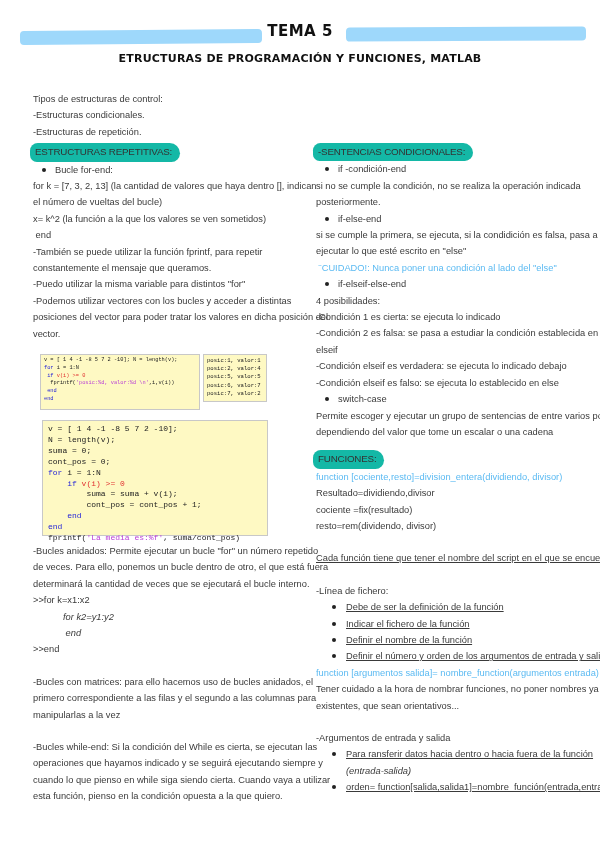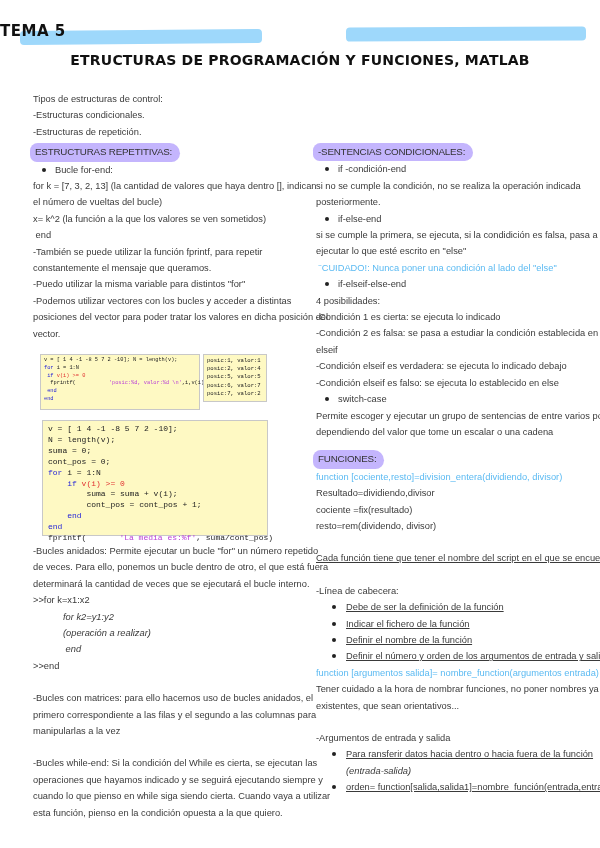--- a/index.html
+++ b/index.html
@@ -1,44 +1,44 @@
 <!DOCTYPE html>
 <html><head>
 <meta charset="utf-8">
 <style>
   * { box-sizing: border-box; margin: 0; padding: 0; }
   html, body { width: 600px; height: 848px; background: #ffffff; overflow: hidden; }
   body { font-family: "Liberation Sans Narrow", "Liberation Sans", sans-serif; color: #333; position: relative; }
   .page { position: absolute; left: 0; top: 0; width: 600px; height: 848px; }
   .title-band-left { position: absolute; left: 20px; top: 30px; width: 242px; height: 14px; background: #9ed8fb; border-radius: 4px; transform: rotate(-0.5deg); }
   .title-band-right { position: absolute; left: 346px; top: 27px; width: 240px; height: 14px; background: #9ed8fb; border-radius: 4px; transform: rotate(-0.3deg); }
-  .title-main { position: absolute; top: 22px; left: 0; width: 600px; font-family: "DejaVu Sans", sans-serif; font-weight: bold; font-size: 15px; letter-spacing: 0.5px; color: #111; }
-  .title-sub { position: absolute; top: 52px; left: 0; width: 600px; text-align: center; font-family: "DejaVu Sans", sans-serif; font-weight: bold; font-size: 14px; letter-spacing: 0.2px; color: #111; }
+  .title-main { position: absolute; top: 22px; left: 0; width: 600px; text-align: center; font-family: "DejaVu Sans", sans-serif; font-weight: bold; font-size: 15px; letter-spacing: 0.5px; color: #111; }
+  .title-sub { position: absolute; top: 52px; left: 0; width: 600px; text-align: center; font-family: "DejaVu Sans", sans-serif; font-weight: bold; font-size: 11px; letter-spacing: 0.2px; color: #111; }
 
   .col { position: absolute; font-size: 9.3px; line-height: 16.4px; color: #3a3a3a; }
   .col-left { left: 33px; top: 91px; width: 270px; }
   .col-right { left: 316px; top: 143px; width: 272px; }
   .line { white-space: nowrap; }
   .blue { color: #5bbaf2; }
   .u { text-decoration: underline; }
   .bullet { position: relative; padding-left: 22px; }
   .bullet::before { content: ""; position: absolute; left: 9px; top: 6px; width: 4px; height: 4px; border-radius: 50%; background: #222; }
   .bullet2 { position: relative; padding-left: 30px; text-decoration: underline; }
   .bullet2::before { content: ""; position: absolute; left: 16px; top: 6px; width: 4px; height: 4px; border-radius: 50%; background: #222; }
   .ind1 { padding-left: 30px; font-style: italic; }
 
-  .hl-head { display: inline-block; background: #c4b5fd; border-radius: 9px 12px 10px 8px; padding: 1px 8px 1px 5px; color: #333; font-size: 9.8px; letter-spacing: -0.2px; margin-left: -3px; }
+  .hl-head { display: inline-block; background: #14b8a6; border-radius: 9px 12px 10px 8px; padding: 1px 8px 1px 5px; color: #333; font-size: 9.8px; letter-spacing: -0.2px; margin-left: -3px; }
   .gap { height: 16px; }
 
   .code-box { position: absolute; background: #fef9c3; border: 1px solid #c8c8c8; font-family: "Liberation Mono", monospace; color: #222; }
   .code1 { left: 40px; top: 354px; width: 160px; height: 56px; font-size: 5.3px; line-height: 7.8px; padding: 2px 3px; }
   .code1b { left: 203px; top: 354px; width: 64px; height: 48px; font-size: 5.6px; line-height: 8.2px; padding: 2px 3px; }
   .code2 { left: 42px; top: 420px; width: 226px; height: 116px; font-size: 8px; line-height: 10.9px; padding: 3px 5px; }
   .kw { color: #2424d8; }
-  .str { color: #b93ed6; margin-left: 33px; }
+  .str { color: #b93ed6; }
   .red { color: #e03030; }
   .pre { white-space: pre; }
 </style>
 </head>
 <body>
 
 <div class="page">
 
   <div class="title-band-left"></div>
   <div class="title-band-right"></div>
@@ -93,21 +93,20 @@
     <div class="pre kw">end</div>
     <div class="pre"><span>fprintf(</span><span class="str">'La media es:%f'</span><span>, suma/cont_pos)</span></div>
   </div>
 
   <div class="col" style="left:33px; top:543px; width:270px;">
     <div class="line">-Bucles anidados: Permite ejecutar un bucle "for" un número repetido</div>
     <div class="line">de veces. Para ello, ponemos un bucle dentro de otro, el que está fuera</div>
     <div class="line">determinará la cantidad de veces que se ejecutará el bucle interno.</div>
     <div class="line">&gt;&gt;for k=x1:x2</div>
     <div class="line ind1">for k2=y1:y2</div>
-    <div class="line ind1">(operación a realizar)</div>
     <div class="line ind1" style="white-space:pre"> end</div>
     <div class="line">&gt;&gt;end</div>
     <div class="gap"></div>
     <div class="line">-Bucles con matrices: para ello hacemos uso de bucles anidados, el</div>
     <div class="line">primero correspondiente a las filas y el segundo a las columnas para</div>
     <div class="line">manipularlas a la vez</div>
     <div class="gap"></div>
     <div class="line">-Bucles while-end: Si la condición del While es cierta, se ejecutan las</div>
     <div class="line">operaciones que hayamos indicado y se seguirá ejecutando siempre y</div>
     <div class="line">cuando lo que pienso en while siga siendo cierta. Cuando vaya a utilizar</div>
@@ -135,21 +134,21 @@
     <div class="line">dependiendo del valor que tome un escalar o una cadena</div>
     <div style="height:10px"></div>
     <div class="line"><span class="hl-head">FUNCIONES:</span></div>
     <div class="line blue">function [cociente,resto]=division_entera(dividiendo, divisor)</div>
     <div class="line">Resultado=dividiendo,divisor</div>
     <div class="line">cociente =fix(resultado)</div>
     <div class="line">resto=rem(dividendo, divisor)</div>
     <div class="gap"></div>
     <div class="line u">Cada función tiene que tener el nombre del script en el que se encuentre</div>
     <div class="gap"></div>
-    <div class="line">-Línea de cabecera:</div>
+    <div class="line">-Línea de fichero:</div>
     <div class="line bullet2">Debe de ser la definición de la función</div>
     <div class="line bullet2">Indicar el fichero de la función</div>
     <div class="line bullet2">Definir el nombre de la función</div>
     <div class="line bullet2">Definir el número y orden de los argumentos de entrada y salida</div>
     <div class="line blue">function [argumentos salida]= nombre_function(argumentos entrada)</div>
     <div class="line">Tener cuidado a la hora de nombrar funciones, no poner nombres ya</div>
     <div class="line">existentes, que sean orientativos...</div>
     <div class="gap"></div>
     <div class="line">-Argumentos de entrada y salida</div>
     <div class="line bullet2">Para ransferir datos hacia dentro o hacia fuera de la función</div>

